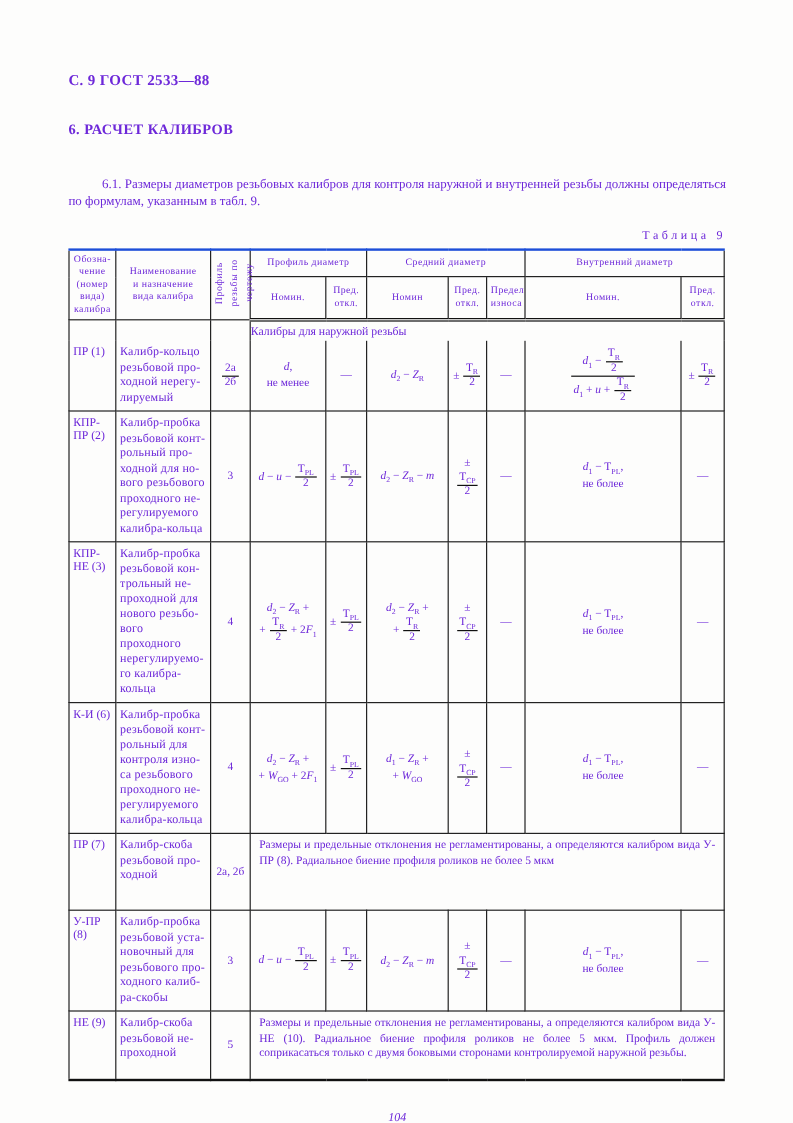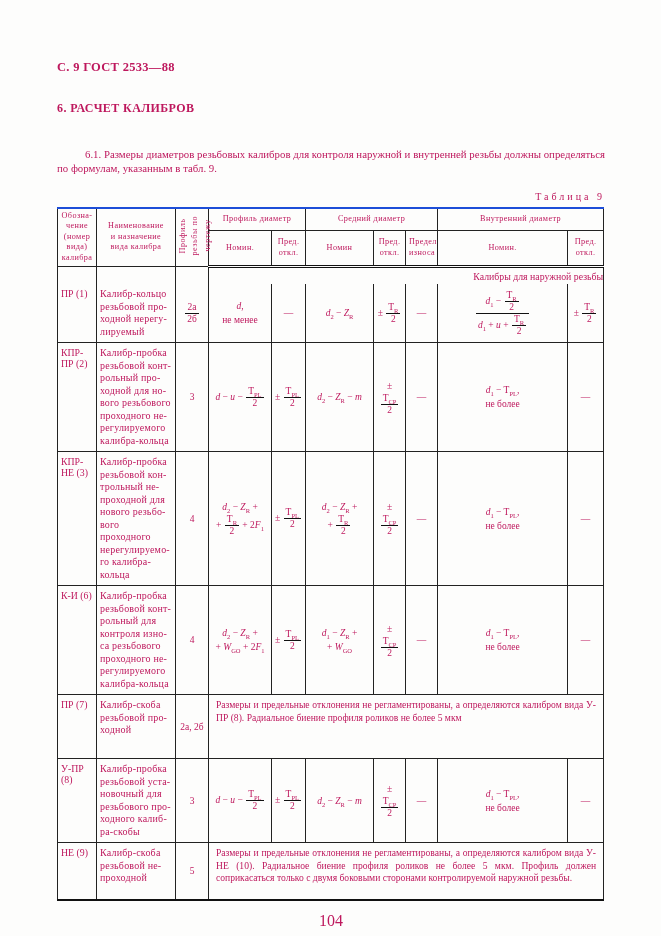--- a/index.html
+++ b/index.html
@@ -1,50 +1,50 @@
 <!DOCTYPE html>
 <html><head>
 <meta charset="utf-8">
 <style>
   html,body{margin:0;padding:0;background:#e8e8e8;}
   .page{
     position:relative;width:661px;height:936px;background:#fdfdfc;
-    font-family:"Liberation Serif",serif;color:#be185d;overflow:hidden;
+    font-family:"Liberation Serif",serif;color:#6d28d9;overflow:hidden;
     box-sizing:border-box;padding:60px 56px 0 57px;
   }
   .doc-header{font-weight:bold;font-size:12.5px;letter-spacing:.3px;}
   .doc-title{font-weight:bold;font-size:12px;text-align:left;margin-top:26px;letter-spacing:.4px;}
   .doc-para{font-size:10.8px;line-height:1.32;text-align:justify;margin-top:31px;text-indent:28px;}
   .table-label{font-size:10px;letter-spacing:3px;text-align:right;margin-top:15px;}
   table{border-collapse:collapse;table-layout:fixed;width:546px;margin-top:5px;font-size:9.5px;}
   col.c1{width:39px}col.c2{width:79px}col.c3{width:33px}col.c4{width:63px}col.c5{width:34px}
   col.c6{width:68px}col.c7{width:32px}col.c8{width:32px}col.c9{width:130px}col.c10{width:36px}
   th,td{border:1px solid #222;padding:2px 3px;vertical-align:middle;}
   table{border-top:2px solid #1d4ed8;border-bottom:2px solid #111;}
   thead tr.sub th{border-bottom:3px double #111;}
   th{font-weight:normal;font-size:8.2px;line-height:1.3;text-align:center;letter-spacing:.4px;}
   th.group{padding:3px 2px;}
   .pre{white-space:pre-line;}
   td.c-desig{vertical-align:top;text-align:left;font-size:9.8px;padding:4px 2px 2px 3px;white-space:pre-line;}
   td.c-name{vertical-align:top;text-align:left;font-size:10px;line-height:1.25;padding:4px 3px;white-space:pre-line;letter-spacing:.2px;}
   td.c-profile{text-align:center;font-size:9.5px;}
   td.f{text-align:center;font-size:9.5px;line-height:1.5;}
   td.spantext{text-align:left;font-size:9.6px;line-height:1.3;text-align:justify;padding:4px 7px;vertical-align:top;}
-  td.section{border-top:none;text-align:right;font-size:9.8px;padding:2px 0 1px 0;}
+  td.section{border-top:none;text-align:left;font-size:9.8px;padding:2px 0 1px 0;}
   tr.sec td{border-bottom:none;}
   tr.first td{border-top:none;}
   em{font-style:italic;font-family:"Liberation Serif",serif;}
   sub{font-size:6.5px;line-height:0;letter-spacing:0;}
   .frac{display:inline-block;vertical-align:middle;text-align:center;line-height:1.15;margin:0 1px;}
   .frac > .num{display:block;border-bottom:1px solid #111;padding:0 2px 0px 2px;}
   .frac > .den{display:block;padding:0 2px;}
   .vert{writing-mode:vertical-rl;transform:rotate(180deg);white-space:pre-line;display:inline-block;
         font-size:8.2px;line-height:1.5;letter-spacing:.5px;}
   th.profile-th{padding:2px 1px;}
-  .page-number{text-align:center;font-size:16px;margin-top:11px;}
+  .page-number{text-align:center;font-size:10px;margin-top:25px;font-style:italic;}
 </style>
 </head>
 <body>
 
 <div class="page">
   <div class="doc-header">С. 9 ГОСТ 2533—88</div>
   <div class="doc-title">6. РАСЧЕТ КАЛИБРОВ</div>
   <div class="doc-para">6.1. Размеры диаметров резьбовых калибров для контроля наружной и внутренней резьбы должны определяться по формулам, указанным в табл. 9.</div>
   <div class="table-label">Таблица 9</div>
 

